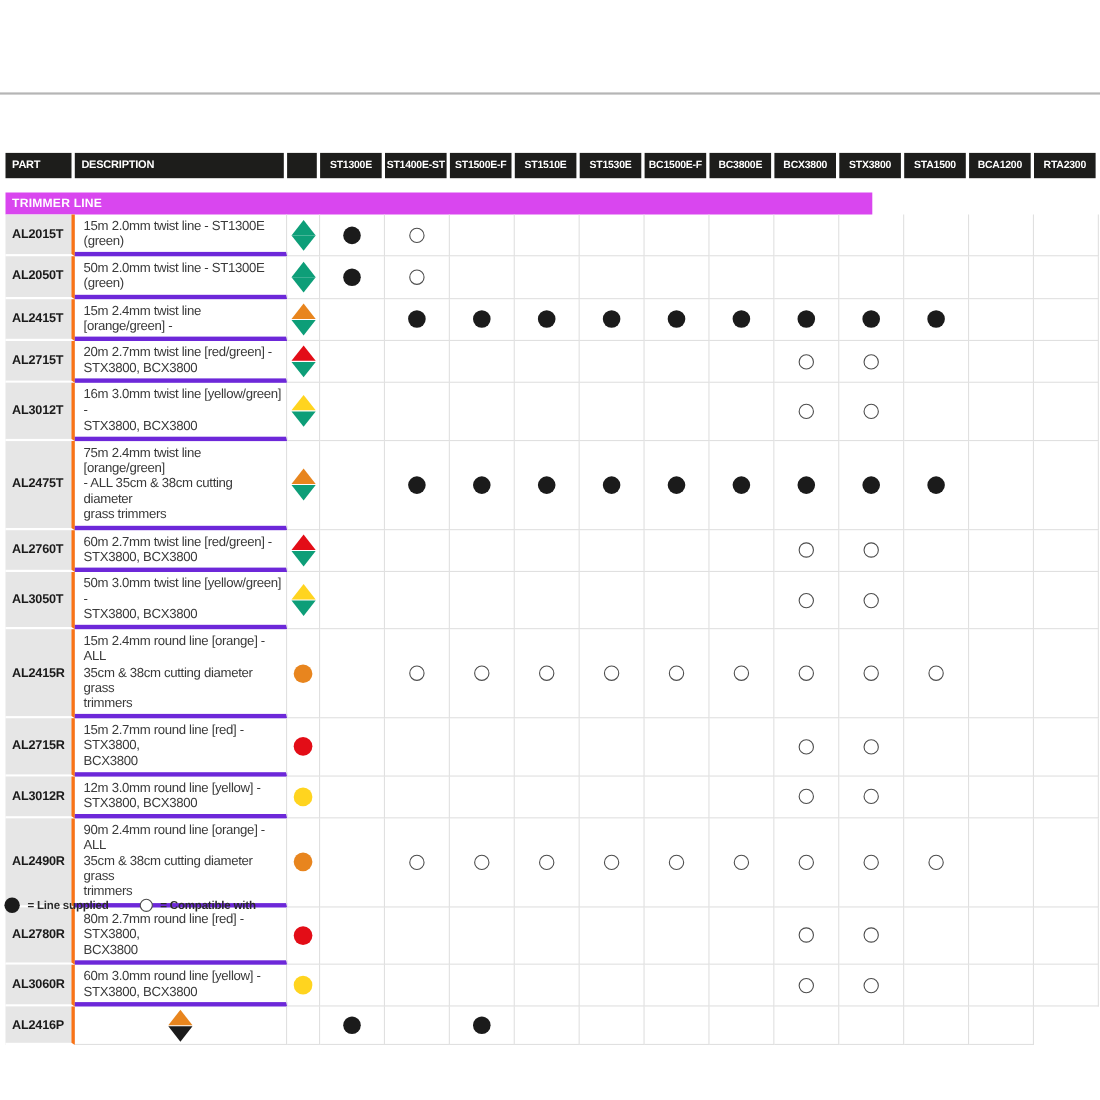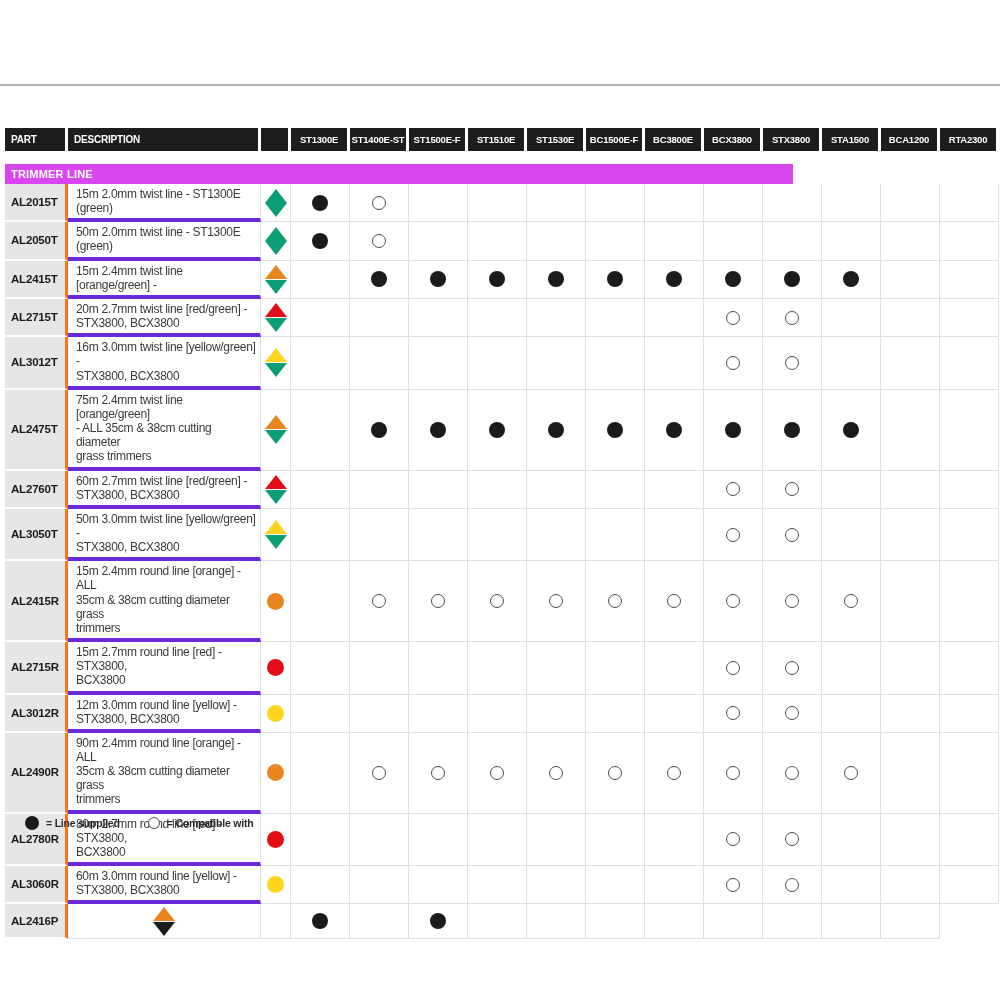--- a/index.html
+++ b/index.html
@@ -9,21 +9,21 @@
     background: #ffffff;
     font-family: "Liberation Sans", sans-serif;
     position: relative;
     overflow: hidden;
   }
   .top-line {
     position: absolute; top: 84px; left: 0;
     width: 1000px; height: 2px; background: #b5b5b5;
   }
   .catalog {
-    position: absolute; top: 128px; left: 5px; width: 788px;
+    position: absolute; top: 139px; left: 5px; width: 788px;
   }
   
   .hdr-row {
     display: grid;
     grid-template-columns: 63px 193px 30px repeat(12, 59px);
     height: 23px;
   }
   .hdr-box {
     background: #1d1d1b; color: #fff;
     margin-right: 3px;
@@ -75,21 +75,21 @@
   
   .dot-filled { width: 16px; height: 16px; border-radius: 50%; background: #1b1b1b; }
   .dot-empty  { width: 14px; height: 14px; border-radius: 50%; background: #fff; border: 1.5px solid #4d4d4d; }
   .diamond { display: flex; flex-direction: column; align-items: center; }
   .tri-up   { width: 0; height: 0; border-left: 11px solid transparent; border-right: 11px solid transparent; border-bottom-width: 14px; border-bottom-style: solid; }
   .tri-down { width: 0; height: 0; border-left: 11px solid transparent; border-right: 11px solid transparent; border-top-width: 14px; border-top-style: solid; }
   .diamond.split .tri-down { margin-top: 1px; }
   .circle-icon { width: 17px; height: 17px; border-radius: 50%; }
   
   .legend {
-    position: absolute; top: 816px; left: 25px;
+    position: absolute; top: 816px; left: 4px;
     display: flex; align-items: center; gap: 7px;
     font-weight: bold; font-size: 10.5px; color: #2b2b2b;
     letter-spacing: -0.2px;
   }
   .legend .dot-filled { width: 14px; height: 14px; }
   .legend .dot-empty  { width: 12px; height: 12px; }
   .legend .gap { width: 14px; }
 </style>
 </head>
 <body>

